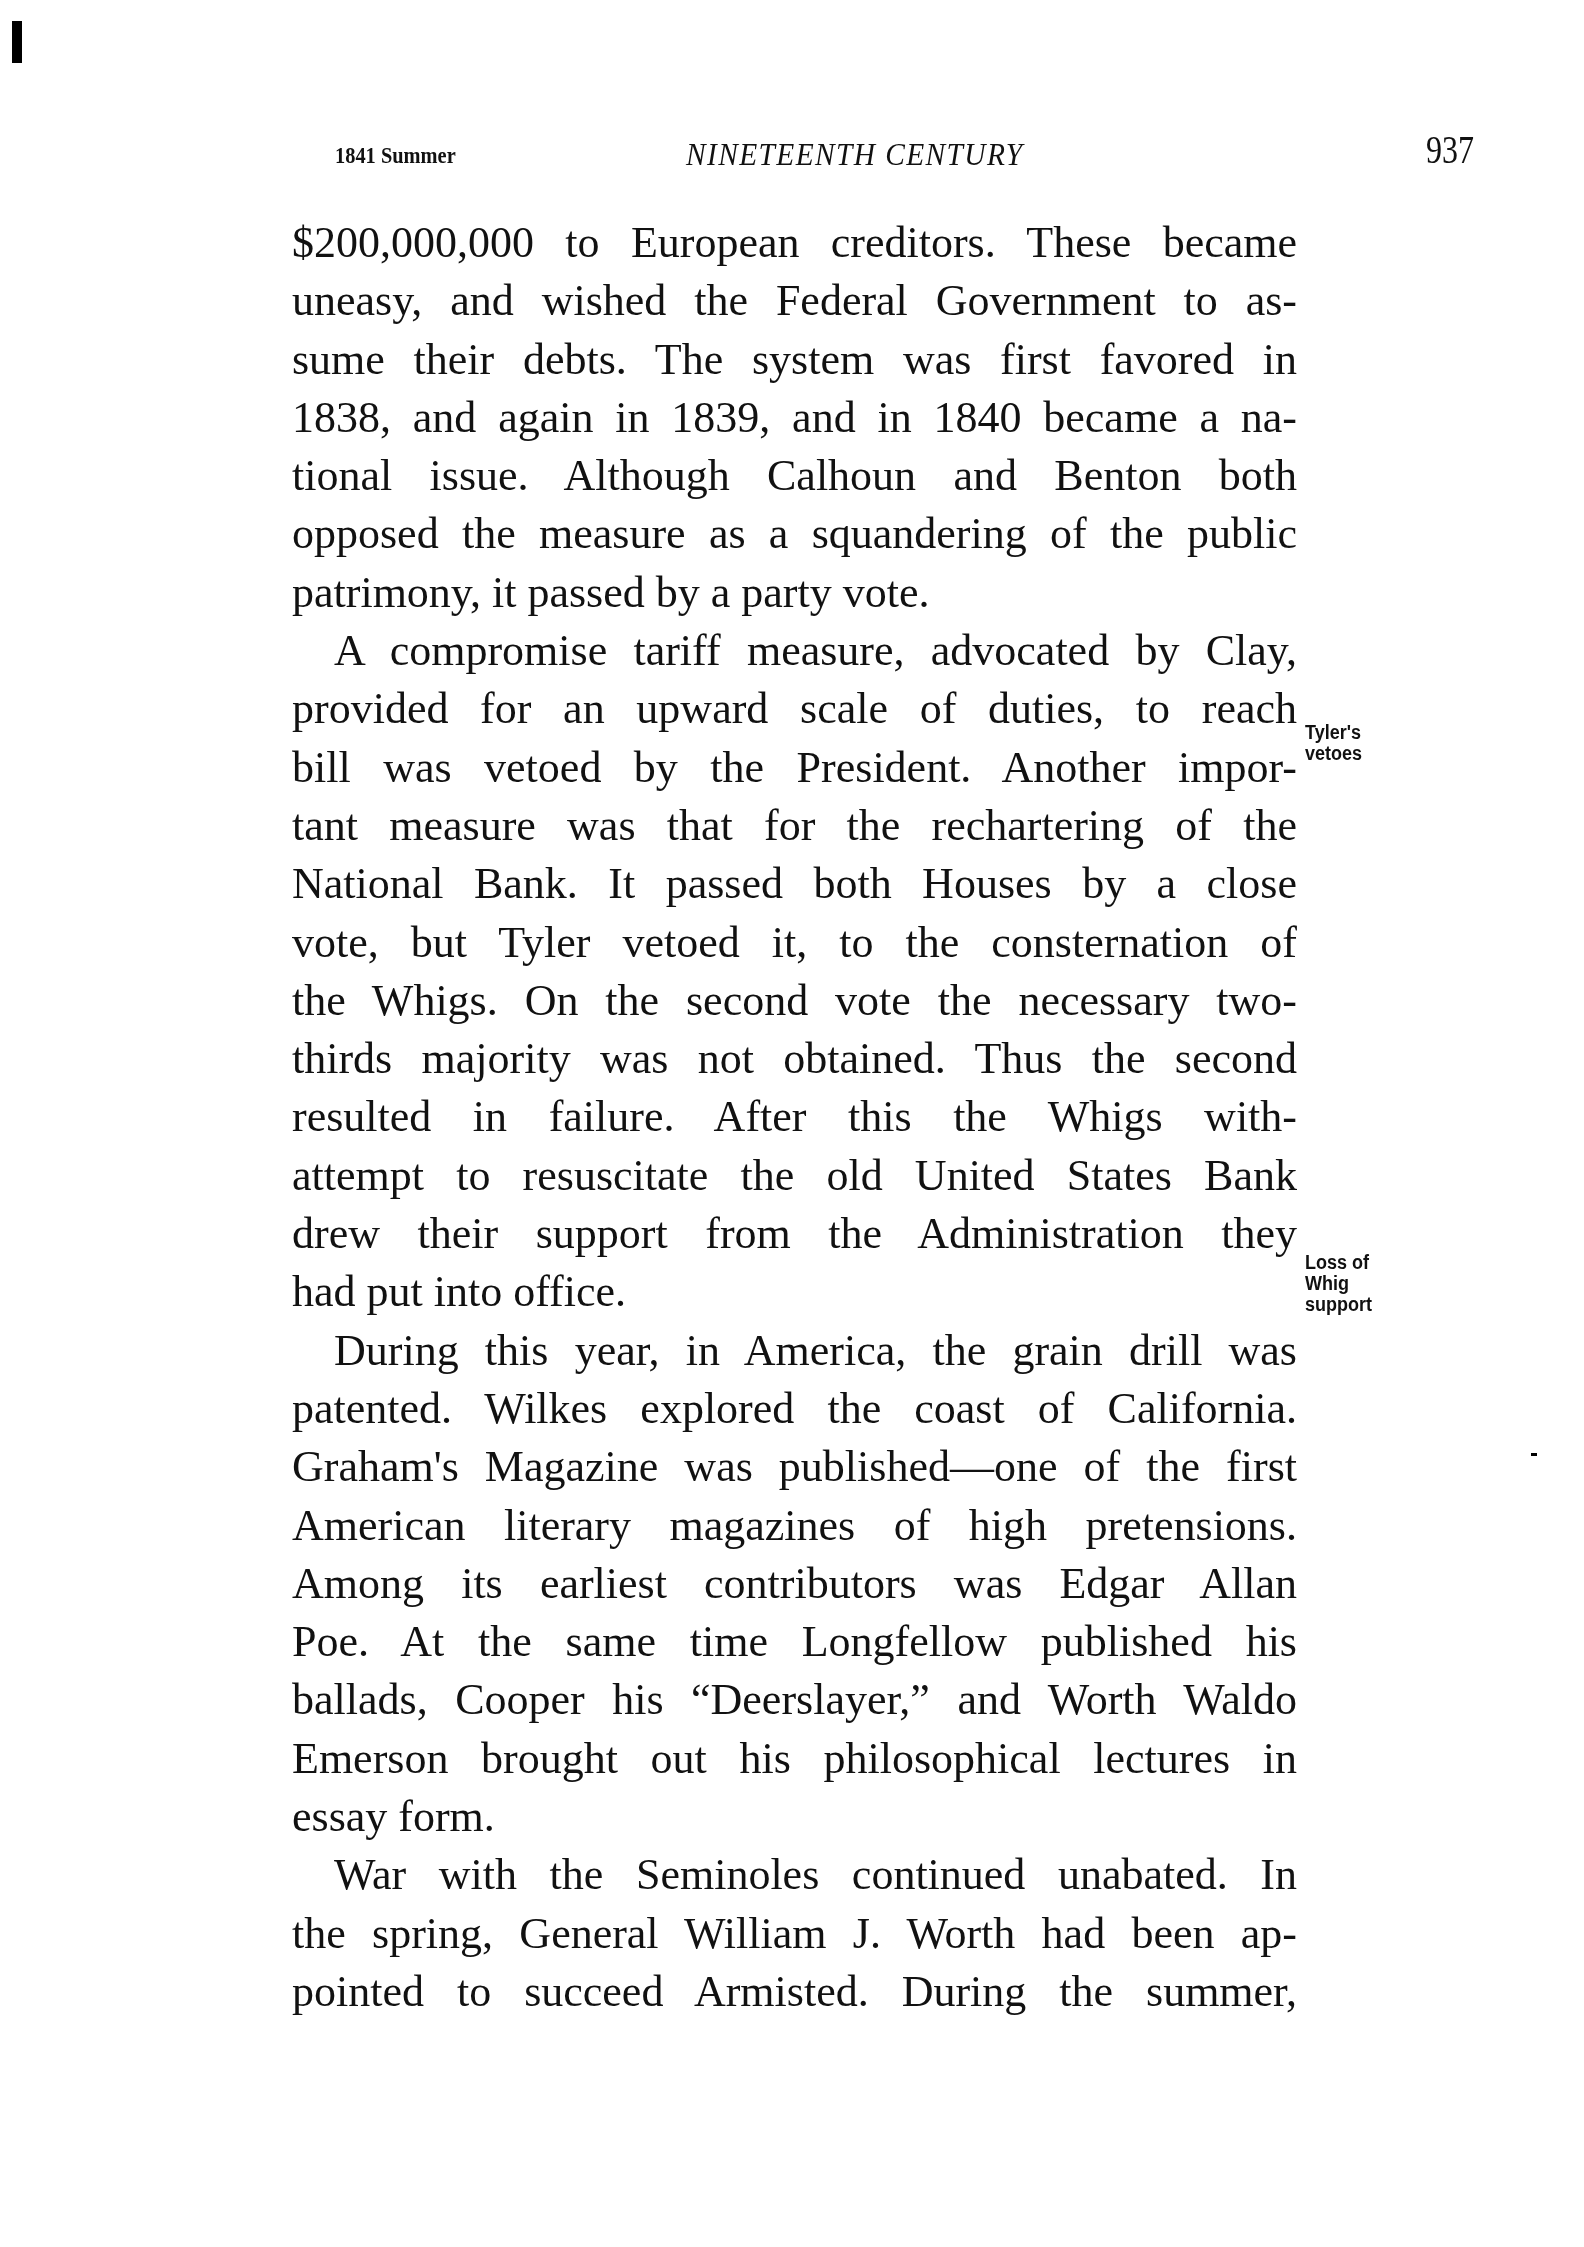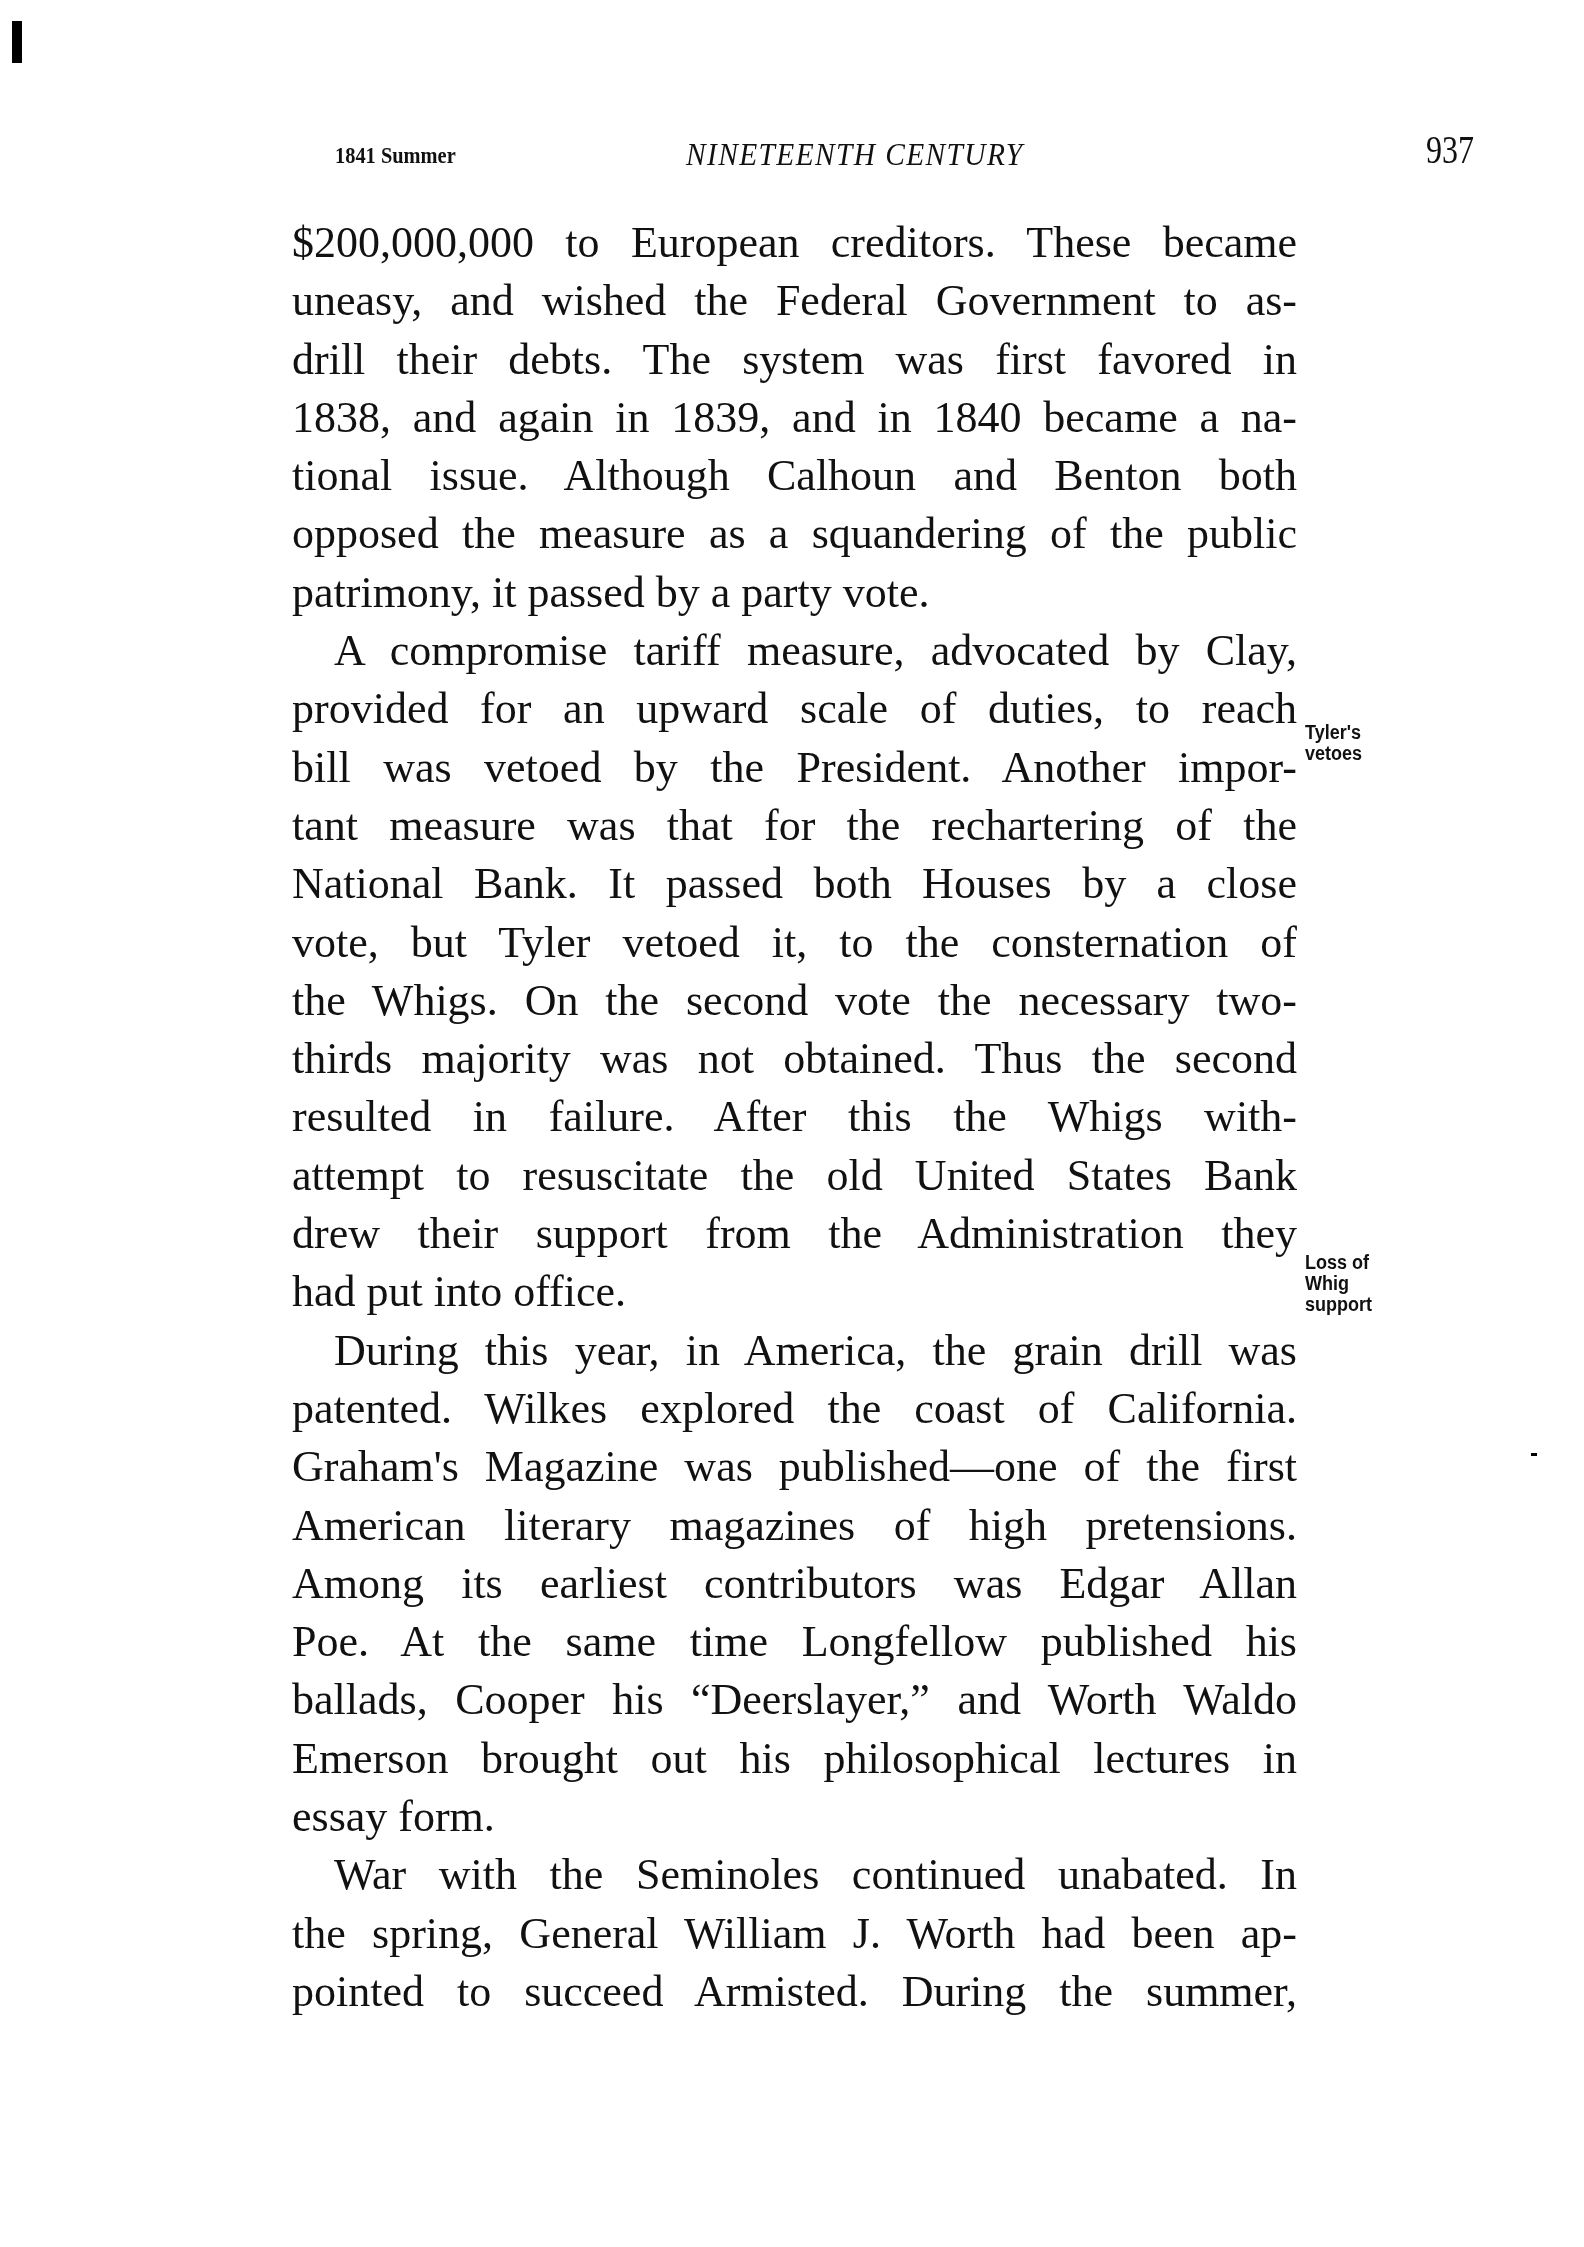--- a/index.html
+++ b/index.html
@@ -109,21 +109,21 @@
 <div class="running-head">
   <span class="rh-left">1841 Summer</span>
   <span class="rh-center">NINETEENTH CENTURY</span>
   <span class="rh-right">937</span>
 </div>
 
 <div class="body-text">
 
   <div class="line">$200,000,000 to European creditors.  These became</div>
   <div class="line">uneasy, and wished the Federal Government to as-</div>
-  <div class="line">drill their debts.  The system was first favored in</div>
+  <div class="line">sume their debts.  The system was first favored in</div>
   <div class="line">1838, and again in 1839, and in 1840 became a na-</div>
   <div class="line">tional issue.  Although Calhoun and Benton both</div>
   <div class="line">opposed the measure as a squandering of the public</div>
   <div class="line last">patrimony, it passed by a party vote.</div>
 
   <div class="line indent">A compromise tariff measure, advocated by Clay,</div>
   <div class="line">provided for an upward scale of duties, to reach</div>
   <div class="line">bill was vetoed by the President.  Another impor-</div>
   <div class="line">tant measure was that for the rechartering of the</div>
   <div class="line">National Bank.  It passed both Houses by a close</div>

